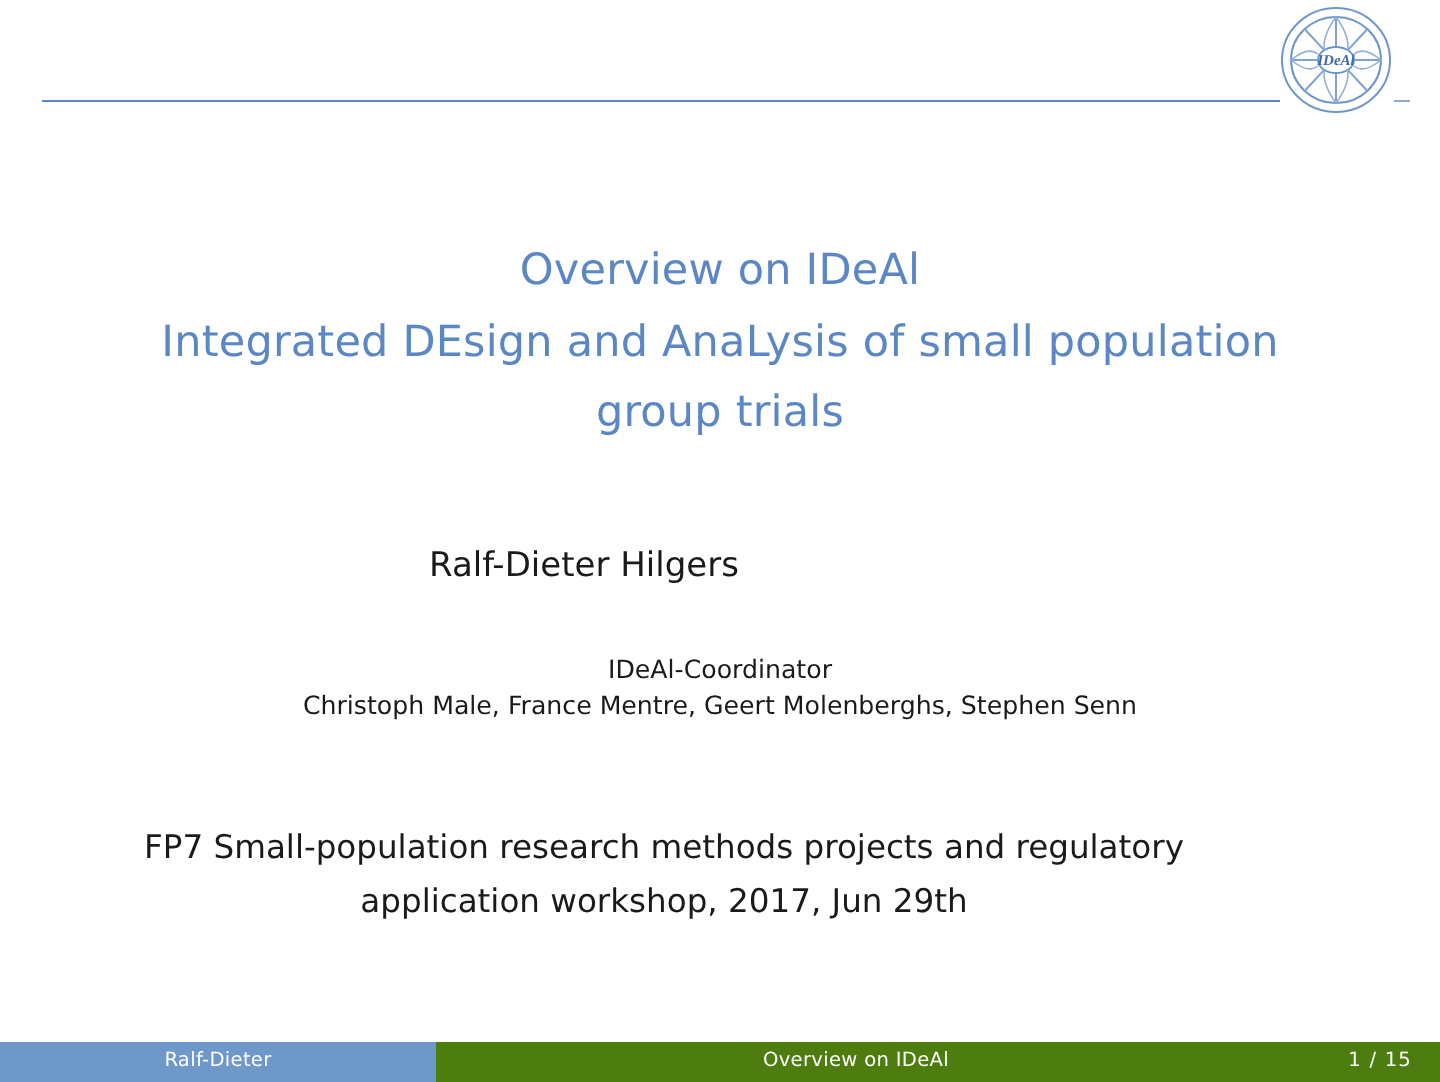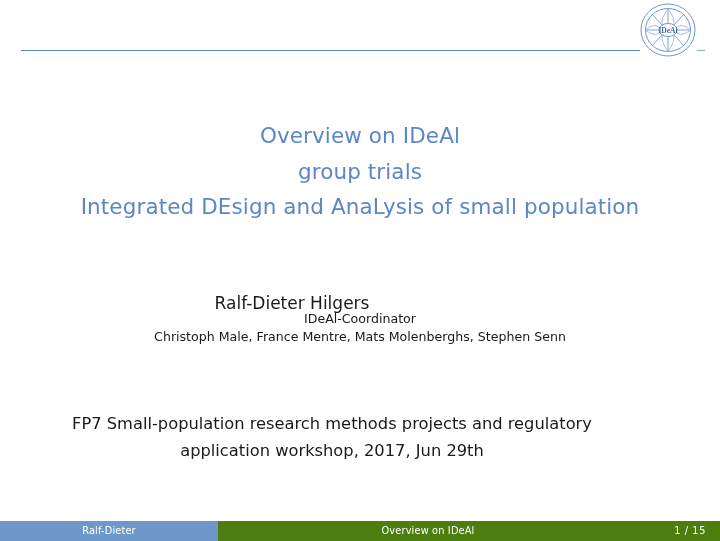--- a/index.html
+++ b/index.html
@@ -46,20 +46,21 @@
     width: 8px;
     height: 1px;
     background: #8fa9cf;
   }
   .ideal-logo {
     position: absolute;
     left: 639px;
     top: 2px;
     width: 58px;
     height: 56px;
+    font-style: italic;
   }
 
   
   .title-block {
     position: absolute;
     top: 118px;
     left: 0;
     width: 720px;
     text-align: center;
     color: #5b87c5;
@@ -76,27 +77,26 @@
   
   .author {
     position: absolute;
     top: 272px;
     left: 0;
     width: 584px;
     text-align: center;
     color: #1a1a1a;
     font-size: 17px;
     line-height: 22px;
-    margin-top: 20px;
   }
 
   
   .coauthors {
     position: absolute;
-    top: 310px;
+    top: 326px;
     left: 0;
     width: 720px;
     text-align: center;
     color: #1a1a1a;
     font-size: 12.6px;
     line-height: 18.4px;
   }
   .coauthors .line {
     display: block;
     white-space: nowrap;
@@ -216,29 +216,29 @@
           <path d="M51.5 28 Q 43 21 38 25"></path>
           <path d="M51.5 28 Q 43 35 38 31"></path>
         </g>
         <text x="29" y="30.5" text-anchor="middle" font-family="'Liberation Serif', serif" font-size="7.5" fill="#3f6aa8" font-weight="bold">IDeAl</text>
       </svg>
     </div>
   </div>
 
   <div class="title-block">
     <span class="title-line">Overview on IDeAl</span>
+    <span class="title-line">Integrated DEsign and AnaLysis of small population</span>
     <span class="title-line">group trials</span>
-    <span class="title-line">Integrated DEsign and AnaLysis of small population</span>
   </div>
 
   <div class="author">Ralf-Dieter Hilgers</div>
 
   <div class="coauthors">
     <span class="line">IDeAl-Coordinator</span>
-    <span class="line">Christoph Male, France Mentre, Mats Molenberghs, Stephen Senn</span>
+    <span class="line">Christoph Male, France Mentre, Geert Molenberghs, Stephen Senn</span>
   </div>
 
   <div class="event">
     <span class="line">FP7 Small-population research methods projects and regulatory</span>
     <span class="line">application workshop, 2017, Jun 29th</span>
   </div>
 
   <div class="logo-strip">
 
     

